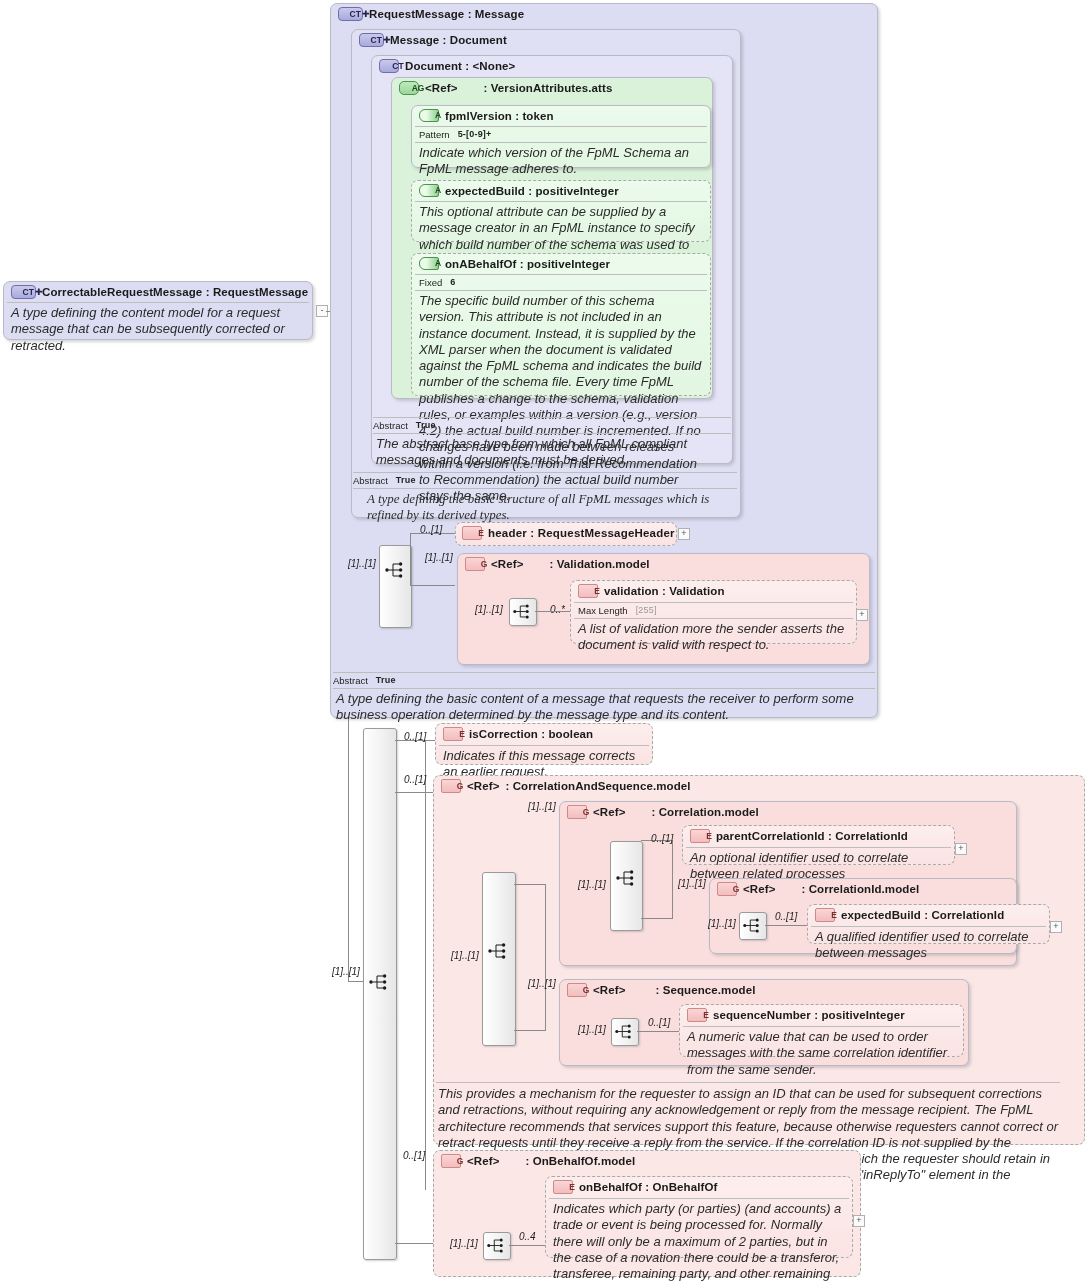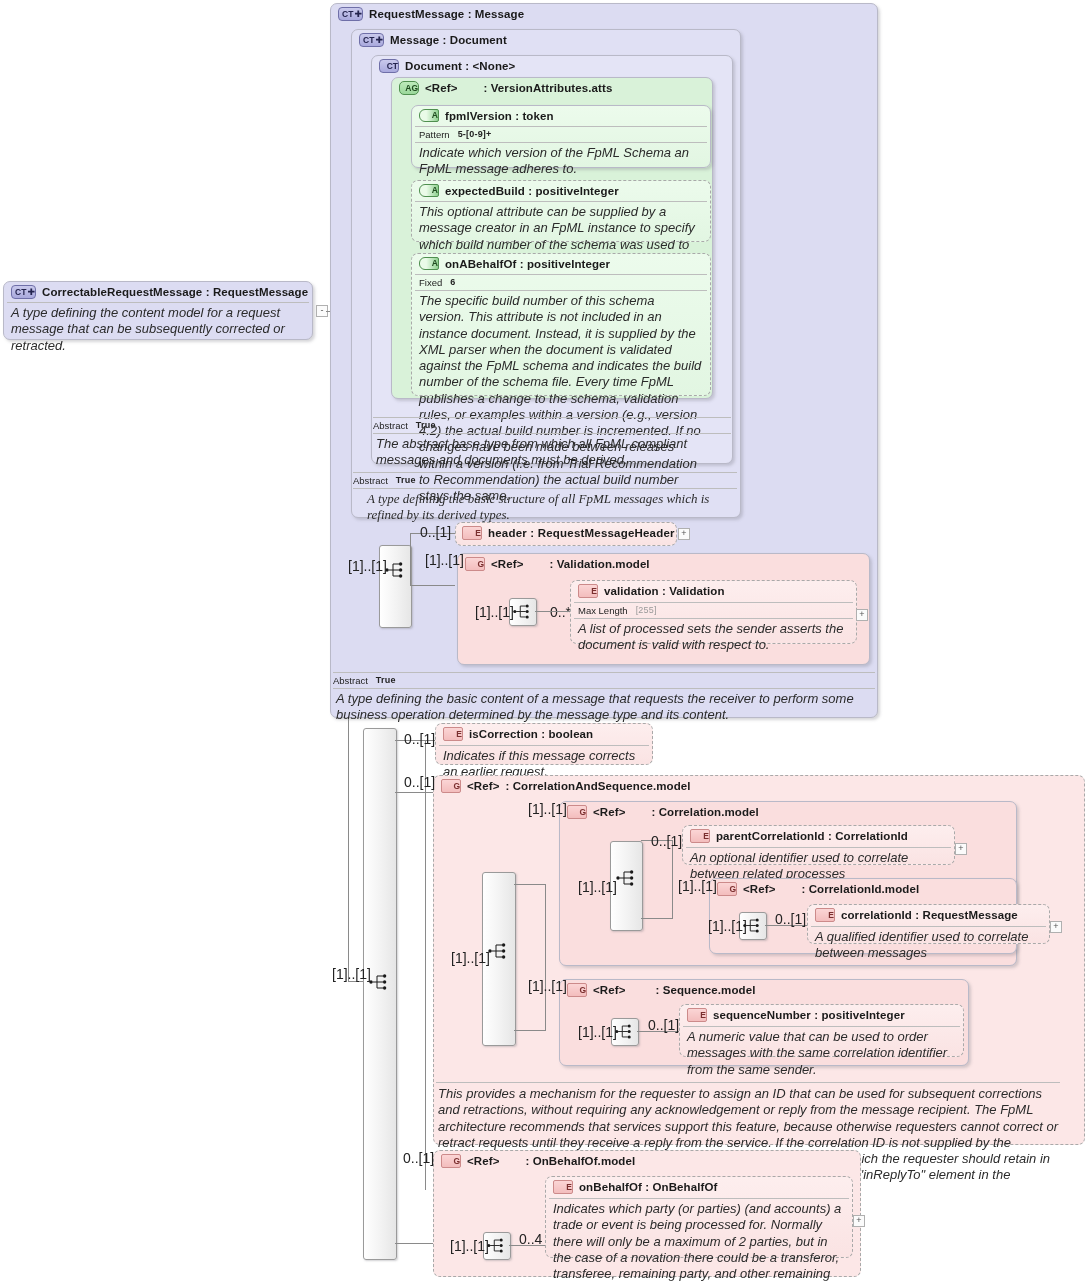--- a/index.html
+++ b/index.html
@@ -25,21 +25,21 @@
   .fill-elem{background:linear-gradient(to bottom,#fdeeee 0%,#fae3e3 100%);}
   .fill-grp{background:#fadede;}
   .fill-grp-lite{background:#fce7e7;}
 
   
   .ttl{display:flex;align-items:center;gap:6px;padding:3px 7px;white-space:nowrap;}
   .ttl .nm{font-weight:bold;font-size:11.5px;letter-spacing:.1px;}
   .ttl .nm.sp{letter-spacing:.2px;}
 
   
-  .badge{display:inline-flex;align-items:center;justify-content:flex-end;
+  .badge{display:inline-flex;align-items:center;justify-content:center;
          font-size:8.5px;font-weight:bold;line-height:1;box-sizing:border-box;padding-left:18px;}
   .b-ct{width:25px;height:14px;border:1px solid #6f6fa8;border-radius:4px;
         background:linear-gradient(to bottom,#c9c9ec,#a9a9dd);color:#24244e;gap:1px;}
   .b-ct .plus{font-size:9px;font-weight:bold;}
   .b-ag{width:19px;height:14px;border:1px solid #4f8f4f;border-radius:5px;
         background:linear-gradient(to bottom,#bdeaba,#9ad79a);color:#1f4a1f;}
   .b-a{width:19px;height:13px;border:1px solid #4f8f4f;border-radius:6px 2px 2px 6px;
        background:linear-gradient(to right,#eafbe8 35%,#8fd08f);color:#1f4a1f;}
   .b-e{width:17px;height:14px;border:1px solid #cc8a8a;border-radius:2px;
        background:linear-gradient(to bottom,#fbd5d5,#f3bdbd);color:#7a2f2f;}
@@ -64,21 +64,21 @@
   .hline{height:1px;}
   .vline{width:1px;}
 
   
   .seqbox{position:absolute;border:1px solid #9a9a9a;border-radius:3px;
           background:linear-gradient(to right,#ffffff 0%,#f2f2f2 55%,#e6e6e6 100%);
           box-shadow:1px 1px 2px rgba(120,120,130,.35);}
   .seqbox svg{position:absolute;left:50%;transform:translateX(-50%);}
 
   
-  .card{position:absolute;font-size:14px;color:#222;white-space:nowrap;}
+  .card{position:absolute;font-size:10px;font-style:italic;color:#222;white-space:nowrap;}
 </style>
 </head>
 <body>
 
 <div>
 
   <div class="node solid shadow fill-ct" style="left:3px;top:281px;width:310px;height:59px;">
     <div class="ttl">
       <span class="badge b-ct">CT<span class="plus">✚</span></span>
       <span class="nm">CorrectableRequestMessage : RequestMessage</span>
@@ -236,21 +236,21 @@
     <div class="ttl">
       <span class="badge b-e">E</span>
       <span class="nm">validation : Validation</span>
     </div>
     <div class="rule" style="margin:1px 3px 0 3px;"></div>
     <div class="facet">
       <span class="k">Max Length</span>
       <span class="v grey">[255]</span>
     </div>
     <div class="rule" style="margin:0 3px;"></div>
-    <div class="doc">A list of processed sets the sender asserts the document is valid with respect to.</div>
+    <div class="doc">A list of validation more the sender asserts the document is valid with respect to.</div>
   </div>
   <div class="expand" style="left:856px;top:609px;">+</div>
 
   <div class="abs" style="left:333px;top:672px;width:542px;">
     <div class="rule" style="width:100%;"></div>
     <div class="facet" style="padding-left:0;">
       <span class="k">Abstract</span>
       <span class="v">True</span>
     </div>
     <div class="rule" style="width:100%;"></div>
@@ -376,21 +376,21 @@
       <circle cx="15.6" cy="14" r="1.7" fill="#1a1a1a"></circle>
     </svg>
   </div>
   <div class="card" style="left:708px;top:918px;">[1]..[1]</div>
   <div class="line hline" style="left:765px;top:925px;width:42px;"></div>
   <div class="card" style="left:775px;top:911px;">0..[1]</div>
 
   <div class="node dashed fill-elem" style="left:807px;top:904px;width:243px;height:40px;">
     <div class="ttl">
       <span class="badge b-e">E</span>
-      <span class="nm">correlationId : RequestMessage</span>
+      <span class="nm">expectedBuild : CorrelationId</span>
     </div>
     <div class="rule" style="margin:1px 3px 0 3px;"></div>
     <div class="doc">A qualified identifier used to correlate between messages</div>
   </div>
   <div class="expand" style="left:1050px;top:921px;">+</div>
 
   <div class="node solid shadow fill-grp" style="left:559px;top:979px;width:410px;height:87px;">
     <div class="ttl">
       <span class="badge b-g">G</span>
       <span class="nm">&lt;Ref&gt;</span>

